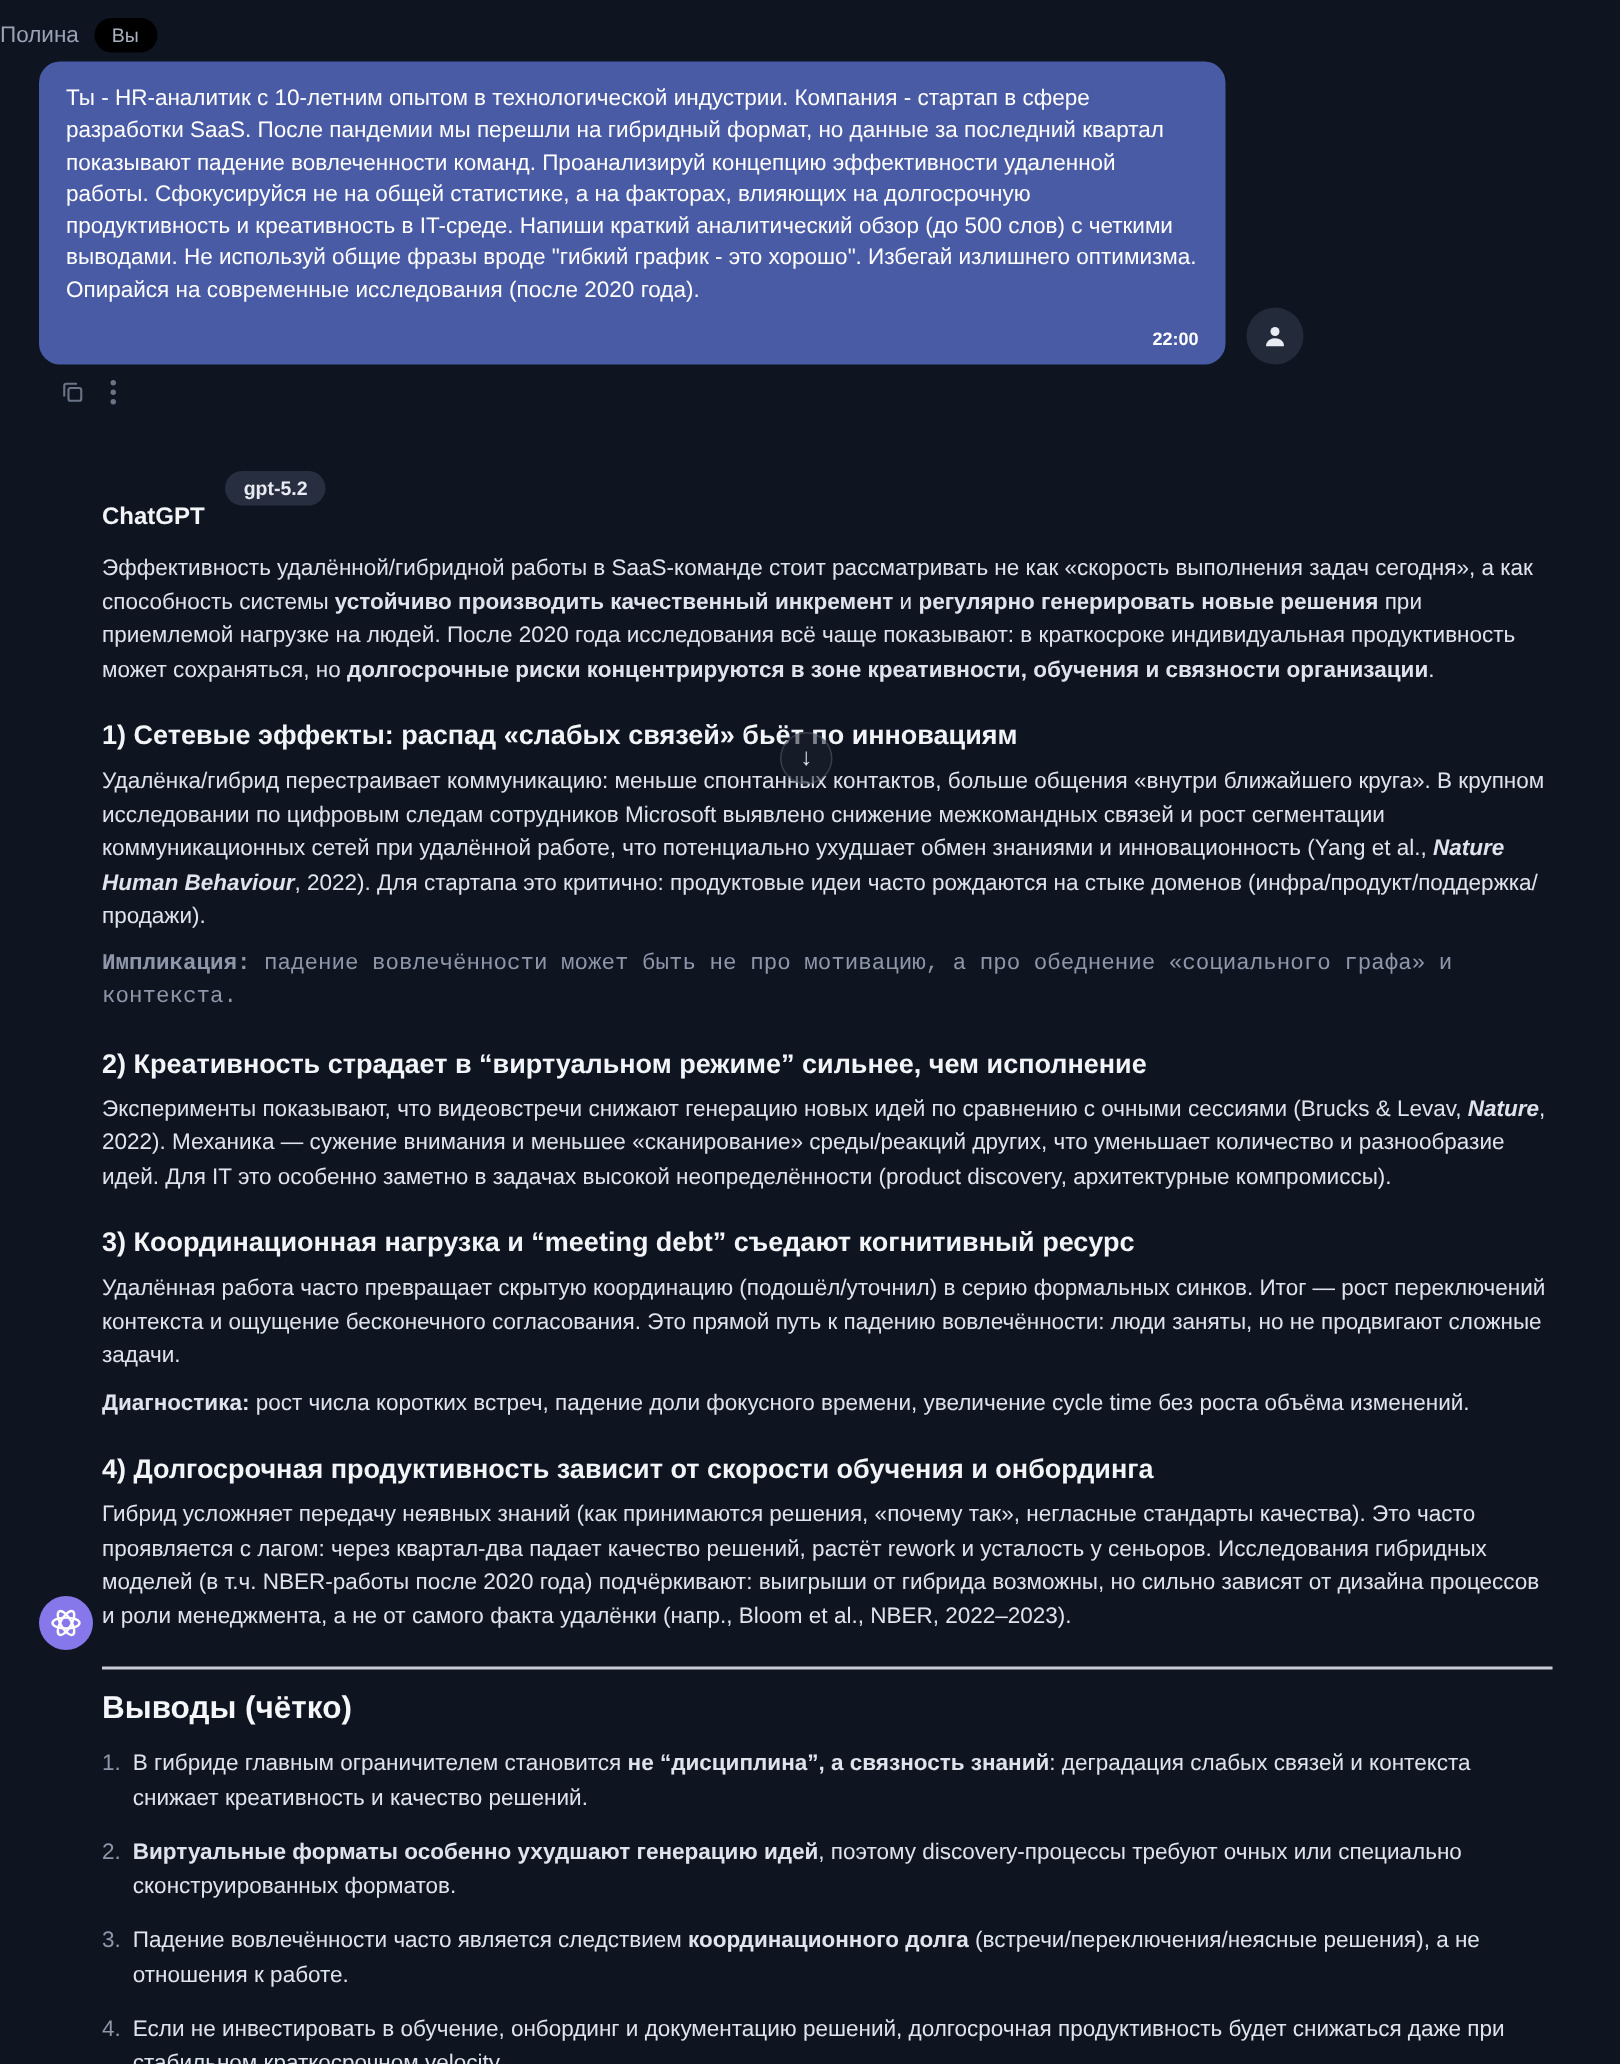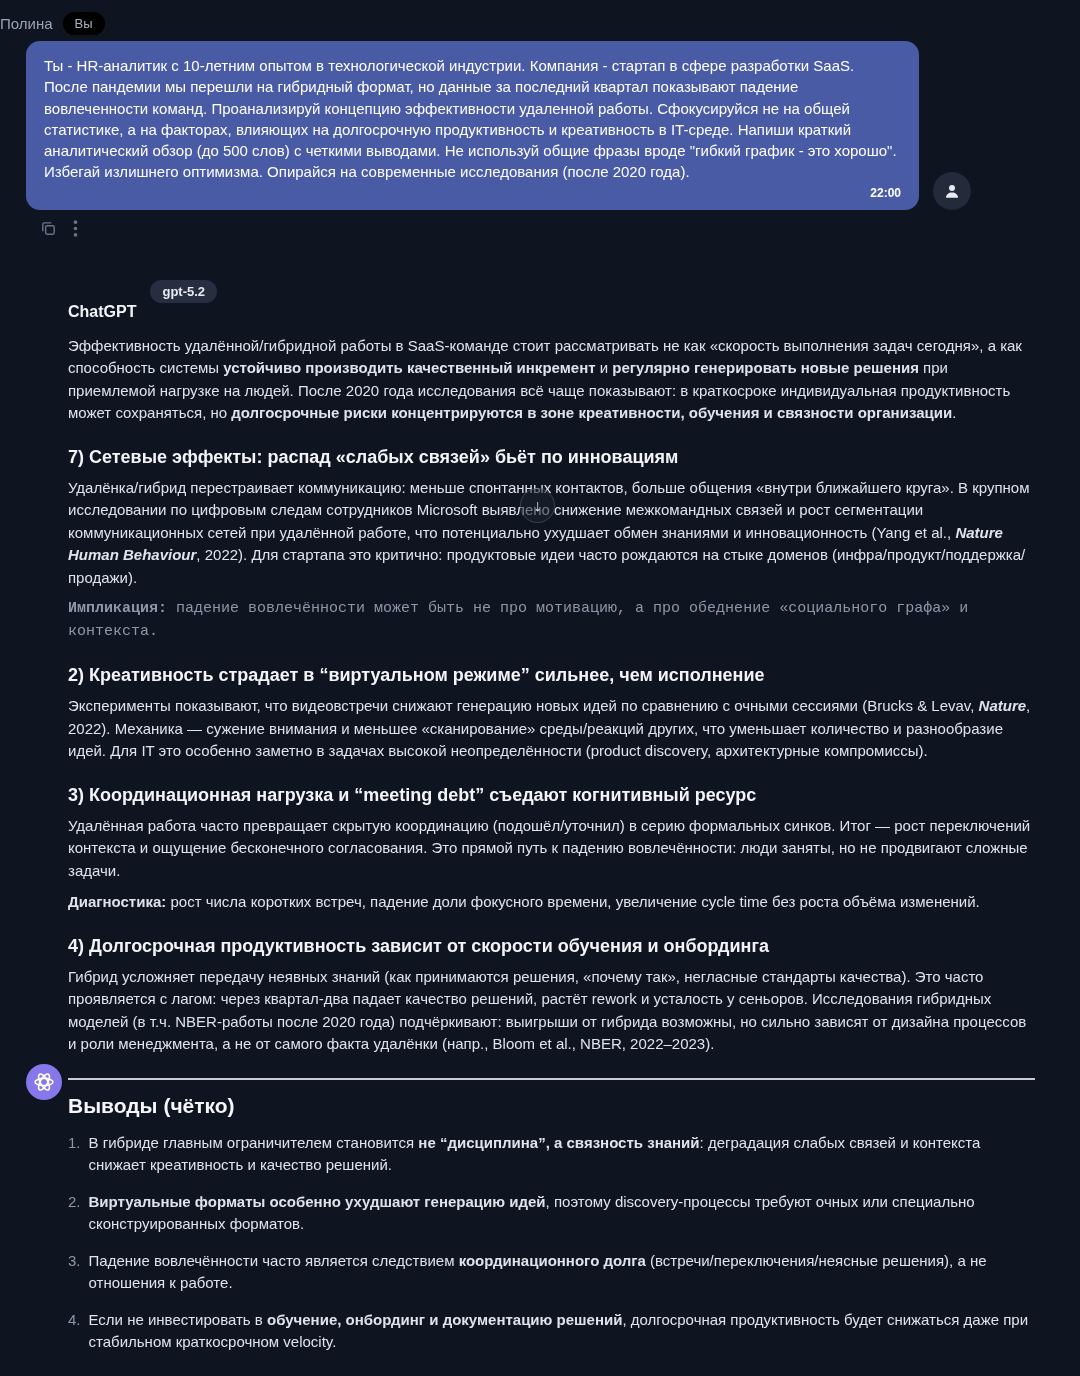--- a/index.html
+++ b/index.html
@@ -16,23 +16,23 @@
   }
   .top-meta .uname { color:#9aa3b5; font-size:15px; }
   .you-badge {
     background:#000000; color:#aab2c0; font-size:13px;
     padding:4px 12px; border-radius:12px;
   }
   .user-row { display:flex; align-items:flex-end; gap:14px; padding:0 26px; }
   .bubble {
     background:#4a5ba6; color:#fff; border-radius:14px;
     padding:14px 18px 8px 18px; font-size:15px; line-height:1.42;
-    width:893px; position:relative;
+    width:791px; position:relative;
   }
-  .bubble .btime { display:block; text-align:right; font-size:12px; font-weight:700; margin-top:2px; }
+  .bubble .btime { display:block; text-align:right; font-size:12px; font-weight:700; margin-top:14px; }
   .user-avatar {
     width:38px; height:38px; border-radius:50%; background:#232a3a;
     display:flex; align-items:center; justify-content:center; flex:0 0 auto;
   }
   .msg-actions { display:flex; gap:16px; padding:10px 0 0 40px; align-items:center; color:#6b7486; }
   .icon-btn { display:inline-flex; align-items:center; justify-content:center; cursor:pointer; }
 
   .assistant { padding:26px 45px 0 68px; position:relative; }
   .sender-row { display:flex; align-items:center; gap:14px; margin-bottom:14px; }
   .sender { font-size:16px; font-weight:700; color:#f2f4f8;margin-top:40px; }
@@ -103,21 +103,21 @@
 
 <div class="assistant">
   <div class="sender-row">
     <span class="sender">ChatGPT</span>
     <span class="model-badge">gpt-5.2</span>
   </div>
 
 
   <p><span>Эффективность удалённой/гибридной работы в SaaS-команде стоит рассматривать не как «скорость выполнения задач сегодня», а как способность системы </span><span style="font-weight: 700;">устойчиво производить качественный инкремент</span><span> и </span><span style="font-weight: 700;">регулярно генерировать новые решения</span><span> при приемлемой нагрузке на людей. После 2020 года исследования всё чаще показывают: в краткосроке индивидуальная продуктивность может сохраняться, но </span><span style="font-weight: 700;">долгосрочные риски концентрируются в зоне креативности, обучения и связности организации</span><span>.</span></p>
 
-  <h2 class="sec">7) Сетевые эффекты: распад «слабых связей» бьёт по инновациям</h2>
+  <h2 class="sec">1) Сетевые эффекты: распад «слабых связей» бьёт по инновациям</h2>
   <p><span>Удалёнка/гибрид перестраивает коммуникацию: меньше спонтанных контактов, больше общения «внутри ближайшего круга». В крупном исследовании по цифровым следам сотрудников Microsoft выявлено снижение межкомандных связей и рост сегментации коммуникационных сетей при удалённой работе, что потенциально ухудшает обмен знаниями и инновационность (Yang et al., </span><span style="font-weight: 700; font-style: italic;">Nature Human Behaviour</span><span>, 2022). Для стартапа это критично: продуктовые идеи часто рождаются на стыке доменов (инфра/продукт/поддержка/продажи).</span></p>
   <p class="note muted"><span style="font-weight: 700;">Импликация:</span><span> падение вовлечённости может быть не про мотивацию, а про обеднение «социального графа» и контекста.</span></p>
 
   <h2 class="sec">2) Креативность страдает в “виртуальном режиме” сильнее, чем исполнение</h2>
   <p><span>Эксперименты показывают, что видеовстречи снижают генерацию новых идей по сравнению с очными сессиями (Brucks &amp; Levav, </span><span style="font-weight: 700; font-style: italic;">Nature</span><span>, 2022). Механика — сужение внимания и меньшее «сканирование» среды/реакций других, что уменьшает количество и разнообразие идей. Для IT это особенно заметно в задачах высокой неопределённости (product discovery, архитектурные компромиссы).</span></p>
 
   <h2 class="sec">3) Координационная нагрузка и “meeting debt” съедают когнитивный ресурс</h2>
   <p><span>Удалённая работа часто превращает скрытую координацию (подошёл/уточнил) в серию формальных синков. Итог — рост переключений контекста и ощущение бесконечного согласования. Это прямой путь к падению вовлечённости: люди заняты, но не продвигают сложные задачи.</span></p>
   <p class="note"><span style="font-weight: 700;">Диагностика:</span><span> рост числа коротких встреч, падение доли фокусного времени, увеличение cycle time без роста объёма изменений.</span></p>
 
@@ -135,21 +135,21 @@
     <li>
       <span class="num">2.</span>
       <span><span style="font-weight: 700; margin-top: 44px;">Виртуальные форматы особенно ухудшают генерацию идей</span><span>, поэтому discovery-процессы требуют очных или специально сконструированных форматов.</span></span>
     </li>
     <li>
       <span class="num">3.</span>
       <span><span>Падение вовлечённости часто является следствием </span><span style="font-weight: 700;">координационного долга</span><span> (встречи/переключения/неясные решения), а не отношения к работе.</span></span>
     </li>
     <li>
       <span class="num">4.</span>
-      <span><span>Если не инвестировать в </span><span style="font-weight: 700;">обучение, онбординг и документацию решений</span><span>, долгосрочная продуктивность будет снижаться даже при стабильном краткосрочном velocity.</span></span>
+      <span><span>Если не инвестировать в </span><span style="font-weight: 400;">обучение, онбординг и документацию решений</span><span>, долгосрочная продуктивность будет снижаться даже при стабильном краткосрочном velocity.</span></span>
     </li>
   </ol>
 
 </div>
 
 <div class="gpt-avatar">
   <span>
     <svg width="24" height="24" viewBox="-12 -12 24 24" fill="none" stroke="#ffffff" stroke-width="1.6">
       <ellipse cx="0" cy="0" rx="9" ry="3.6"></ellipse>
       <ellipse cx="0" cy="0" rx="9" ry="3.6" transform="rotate(60)"></ellipse>

